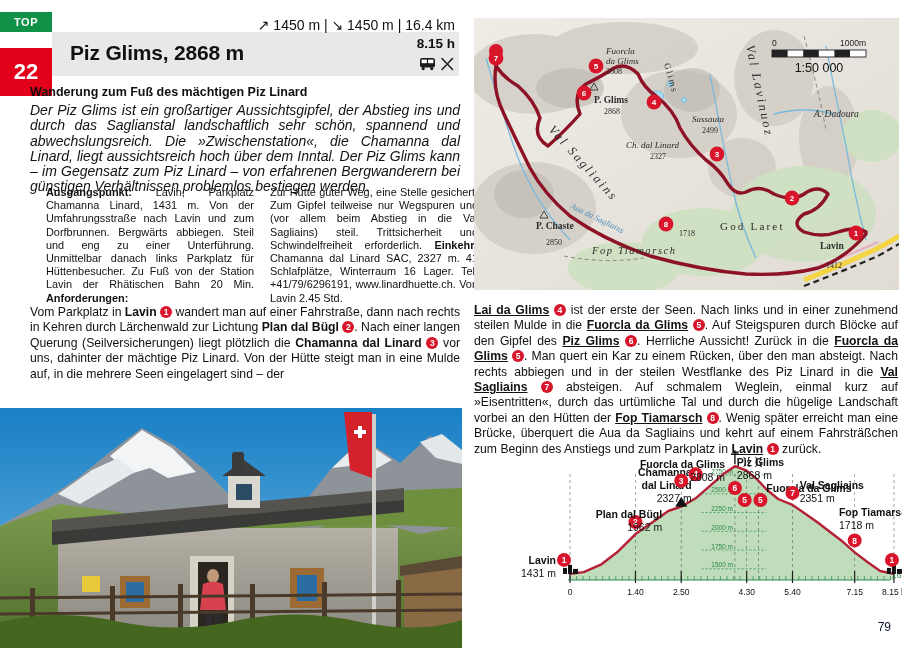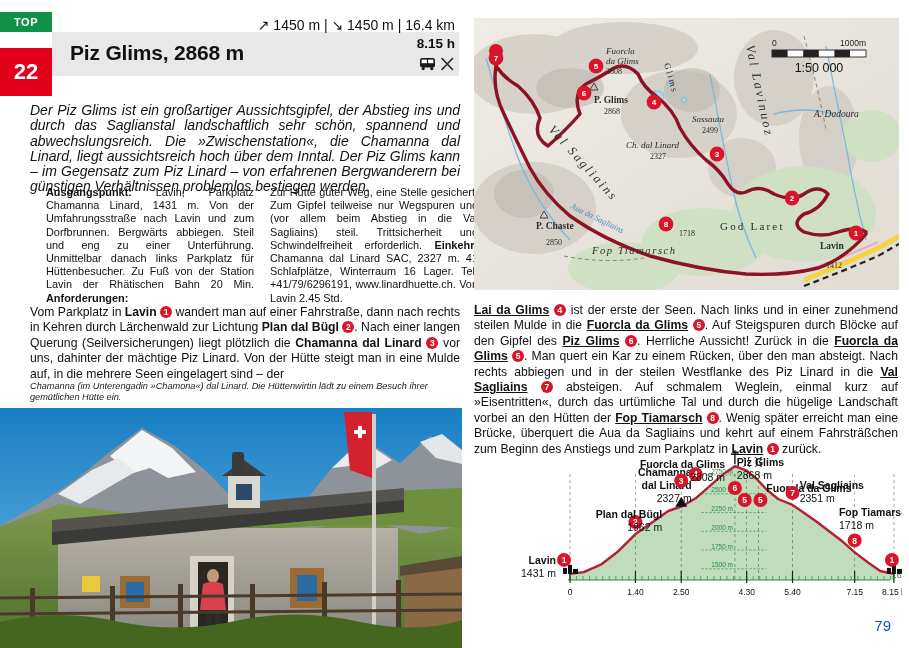--- a/index.html
+++ b/index.html
@@ -37,21 +37,21 @@
 
   .photo{position:absolute;left:0;top:408px;width:462px;height:240px;overflow:hidden;background:#7fc3e8;}
 
   
   .right-col{position:absolute;left:462px;top:0;width:447px;height:648px;}
   .map{position:absolute;left:12px;top:18px;width:425px;height:272px;overflow:hidden;background:#efeae2;}
   .right-para{position:absolute;left:12px;top:303px;width:424px;font-size:12.2px;line-height:15.4px;
               text-align:justify;color:#111;}
   .right-para b{font-weight:bold;text-decoration:underline;}
   .profile{position:absolute;left:8px;top:448px;width:432px;height:168px;}
-  .pagenum{position:absolute;right:18px;bottom:14px;font-size:15px;color:#1d4ed8;}
+  .pagenum{position:absolute;right:18px;bottom:14px;font-size:12px;color:#0f172a;}
 
   
   .wp{display:inline-block;width:12px;height:12px;border-radius:50%;background:#d8152a;color:#fff;
       font-size:8.5px;font-weight:bold;line-height:12px;text-align:center;vertical-align:1px;
       font-family:"Liberation Sans",sans-serif;}
 </style>
 </head>
 <body>
 
 <div class="page">
@@ -76,38 +76,38 @@
         <svg width="15" height="14" viewBox="0 0 15 14">
           <g stroke="#1a1a1a" stroke-width="1.5" stroke-linecap="round">
             <line x1="2" y1="1.5" x2="12.5" y2="12.5"></line>
             <line x1="12.5" y1="1.5" x2="8.1" y2="6.1"></line>
             <line x1="6.4" y1="8" x2="2" y2="12.5"></line>
           </g>
         </svg>
       </div>
     </div>
 
+    <div class="subtitle">Wanderung zum Fuß des mächtigen Piz Linard</div>
     <div class="intro">Der Piz Glims ist ein großartiger Aussichtsgipfel, der Abstieg ins und durch das Saglianstal landschaftlich sehr schön, spannend und abwechslungsreich. Die »Zwischenstation«, die Chamanna dal Linard, liegt aussichtsreich hoch über dem Inntal. Der Piz Glims kann – im Gegensatz zum Piz Linard – von erfahrenen Bergwanderern bei günstigen Verhältnissen problemlos bestiegen werden.</div>
 
     <div class="info-wrap">
       <div class="info-col">
         <b>Ausgangspunkt:</b><span> Lavin, Parkplatz Chamanna Linard, 1431 m. Von der Umfahrungsstraße nach Lavin und zum Dorfbrunnen. Bergwärts abbiegen. Steil und eng zu einer Unterführung. Unmittelbar danach links Parkplatz für Hüttenbesucher. Zu Fuß von der Station Lavin der Rhätischen Bahn 20 Min.</span>
         <b>Anforderungen:</b>
       </div>
       <div class="info-col">
         <span> Zur Hütte guter Weg, eine Stelle gesichert. Zum Gipfel teilweise nur Wegspuren und (vor allem beim Abstieg in die Val Sagliains) steil. Trittsicherheit und Schwindelfreiheit erforderlich.</span>
         <b>Einkehr:</b><span> Chamanna dal Linard SAC, 2327 m. 41 Schlafplätze, Winterraum 16 Lager. Tel. +41/79/6296191, www.linardhuette.ch. Von Lavin 2.45 Std.</span>
       </div>
     </div>
 
     <div class="body-para">
       <span>Vom Parkplatz in </span><b>Lavin</b> <span class="wp">1</span><span> wandert man auf einer Fahrstraße, dann nach rechts in Kehren durch Lärchenwald zur Lichtung </span><b>Plan dal Bügl</b> <span class="wp">2</span><span>. Nach einer langen Querung (Seilversicherungen) liegt plötzlich die </span><b>Chamanna dal Linard</b> <span class="wp">3</span><span> vor uns, dahinter der mächtige Piz Linard. Von der Hütte steigt man in eine Mulde auf, in die mehrere Seen eingelagert sind – der</span>
     </div>
 
-    <div class="photo-cap">Chamanna (im Unterengadin »Chamona«) dal Linard. Die Hüttenwirtin lädt zu einem Besuch ihrer gemütlichen Hütte ein.</div>
 
     <div class="photo">
       <svg width="462" height="240" viewBox="0 0 462 240">
         <defs>
           <linearGradient id="sky" x1="0" y1="0" x2="0" y2="1">
             <stop offset="0%" stop-color="#1a7fc4"></stop>
               <stop offset="100%" stop-color="#6fb8e4"></stop>
           </linearGradient>
           <linearGradient id="grassg" x1="0" y1="0" x2="0" y2="1">
             <stop offset="0%" stop-color="#7d9a4e"></stop>

